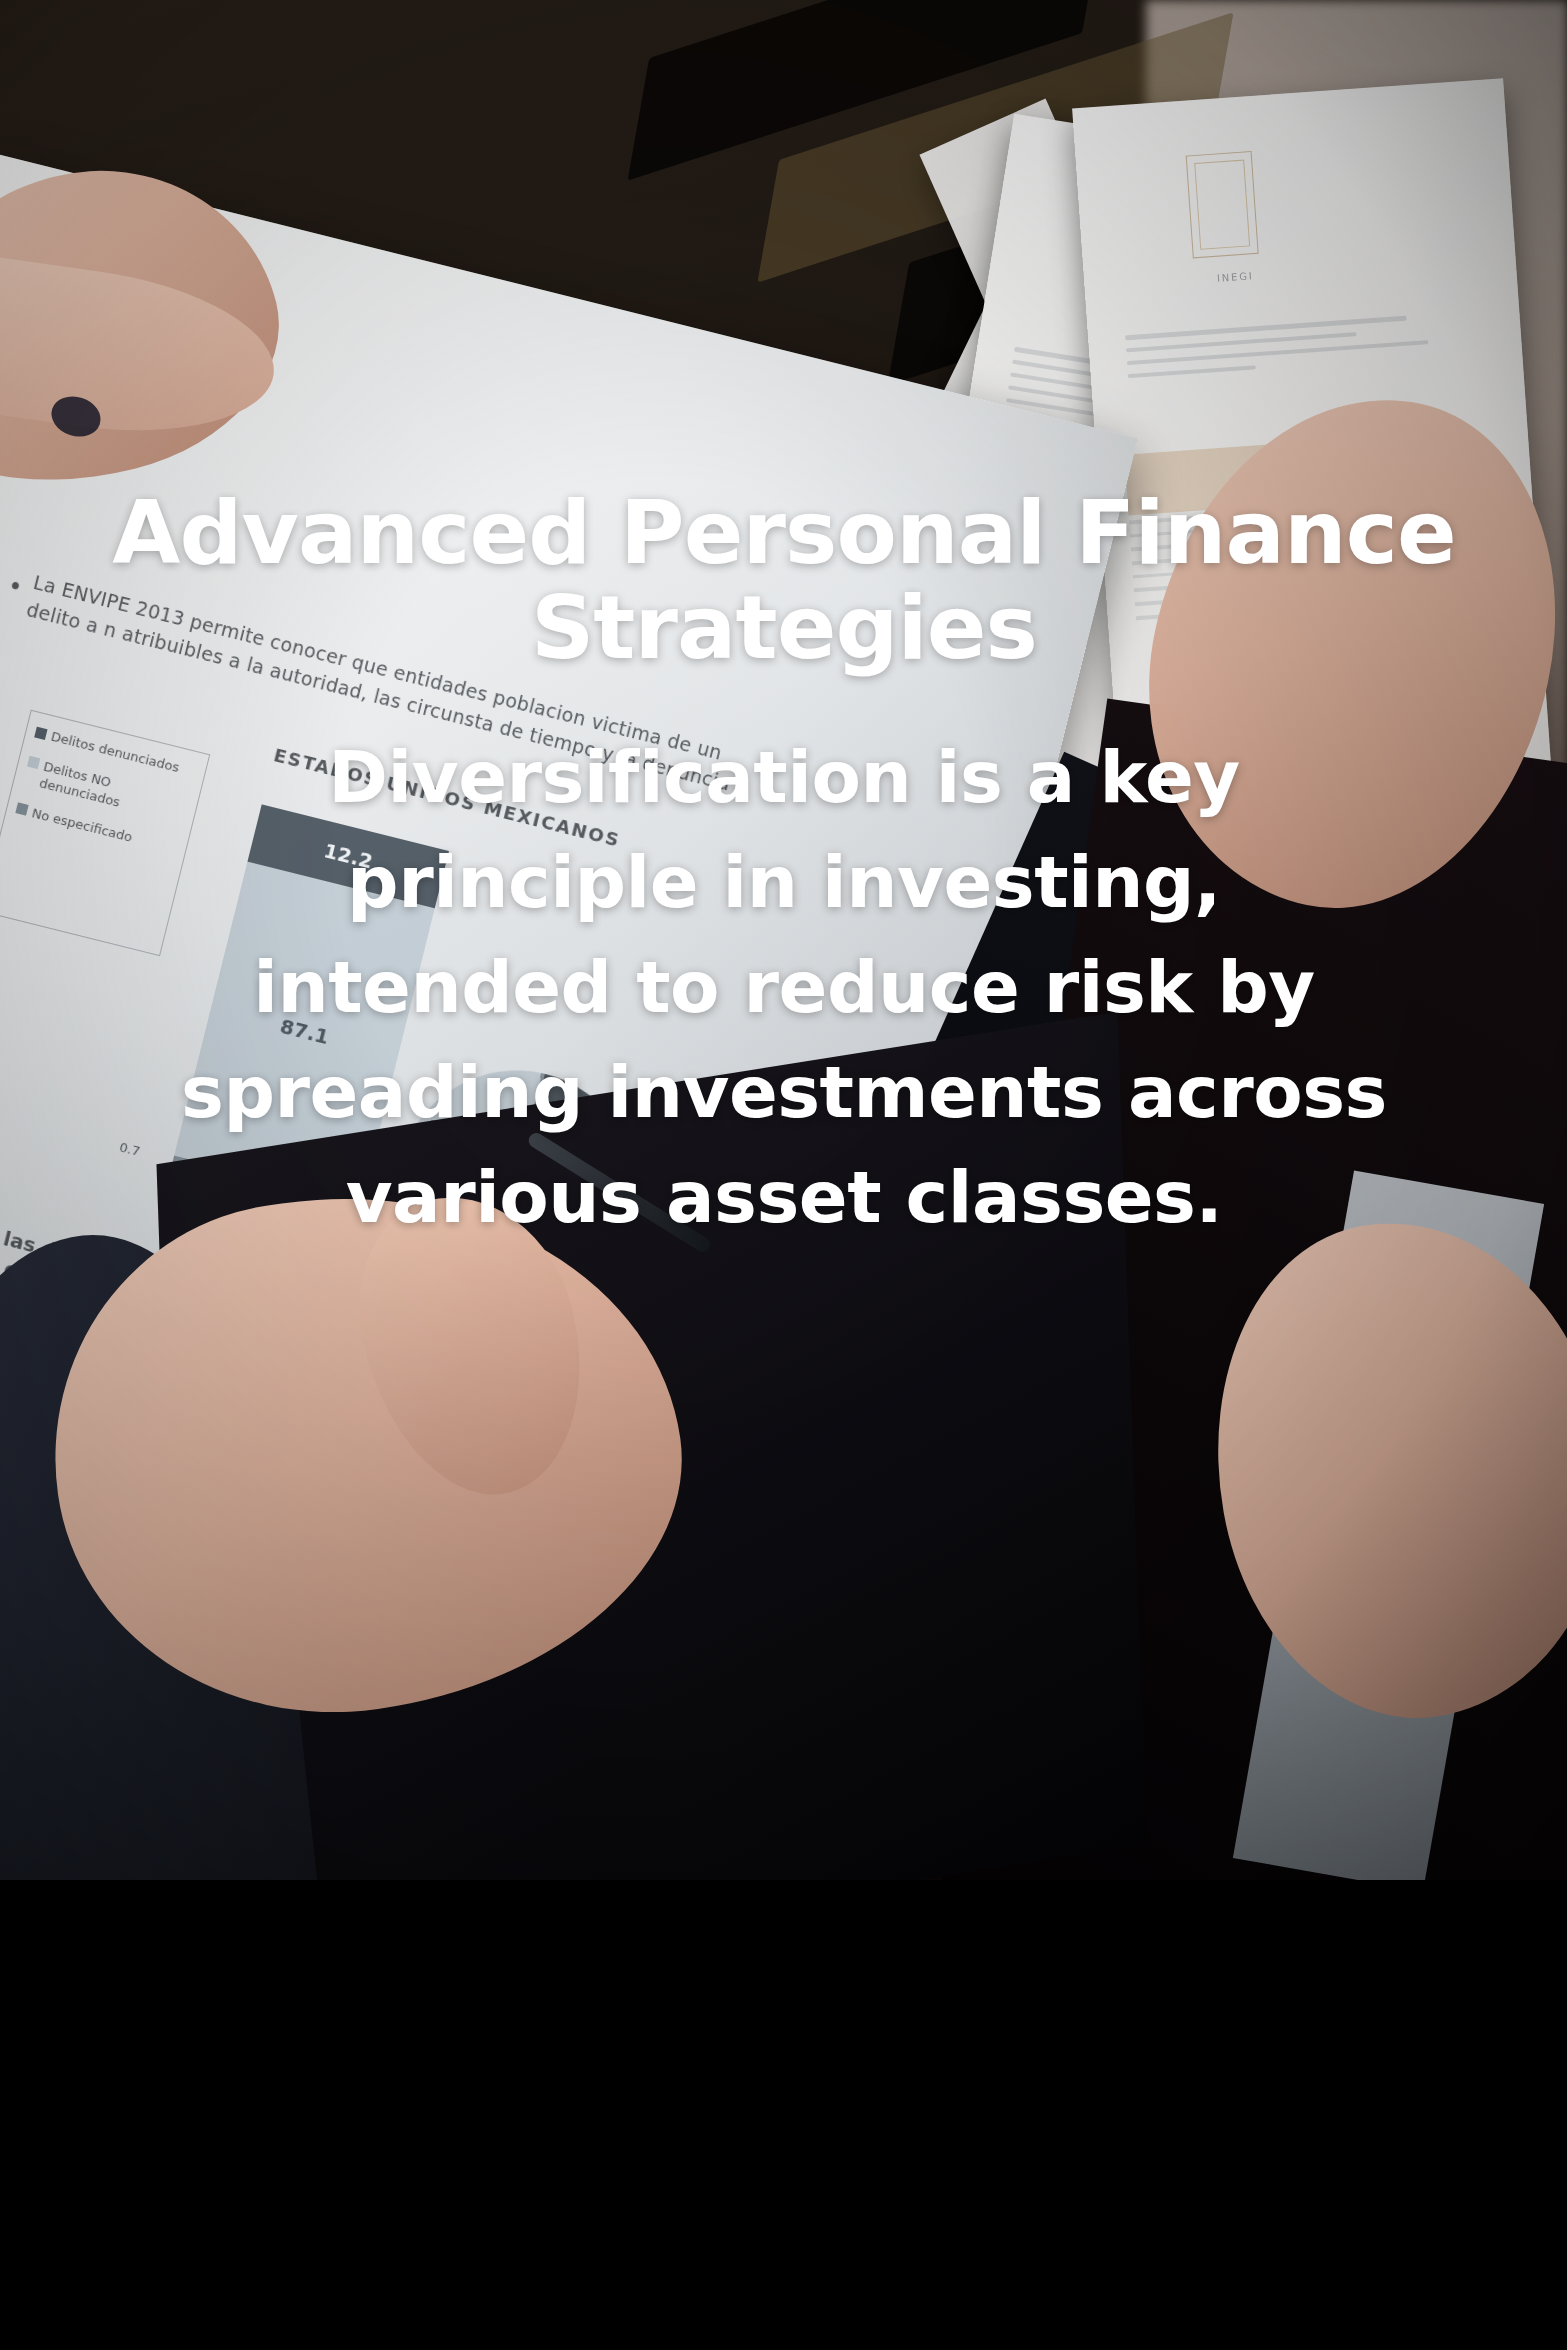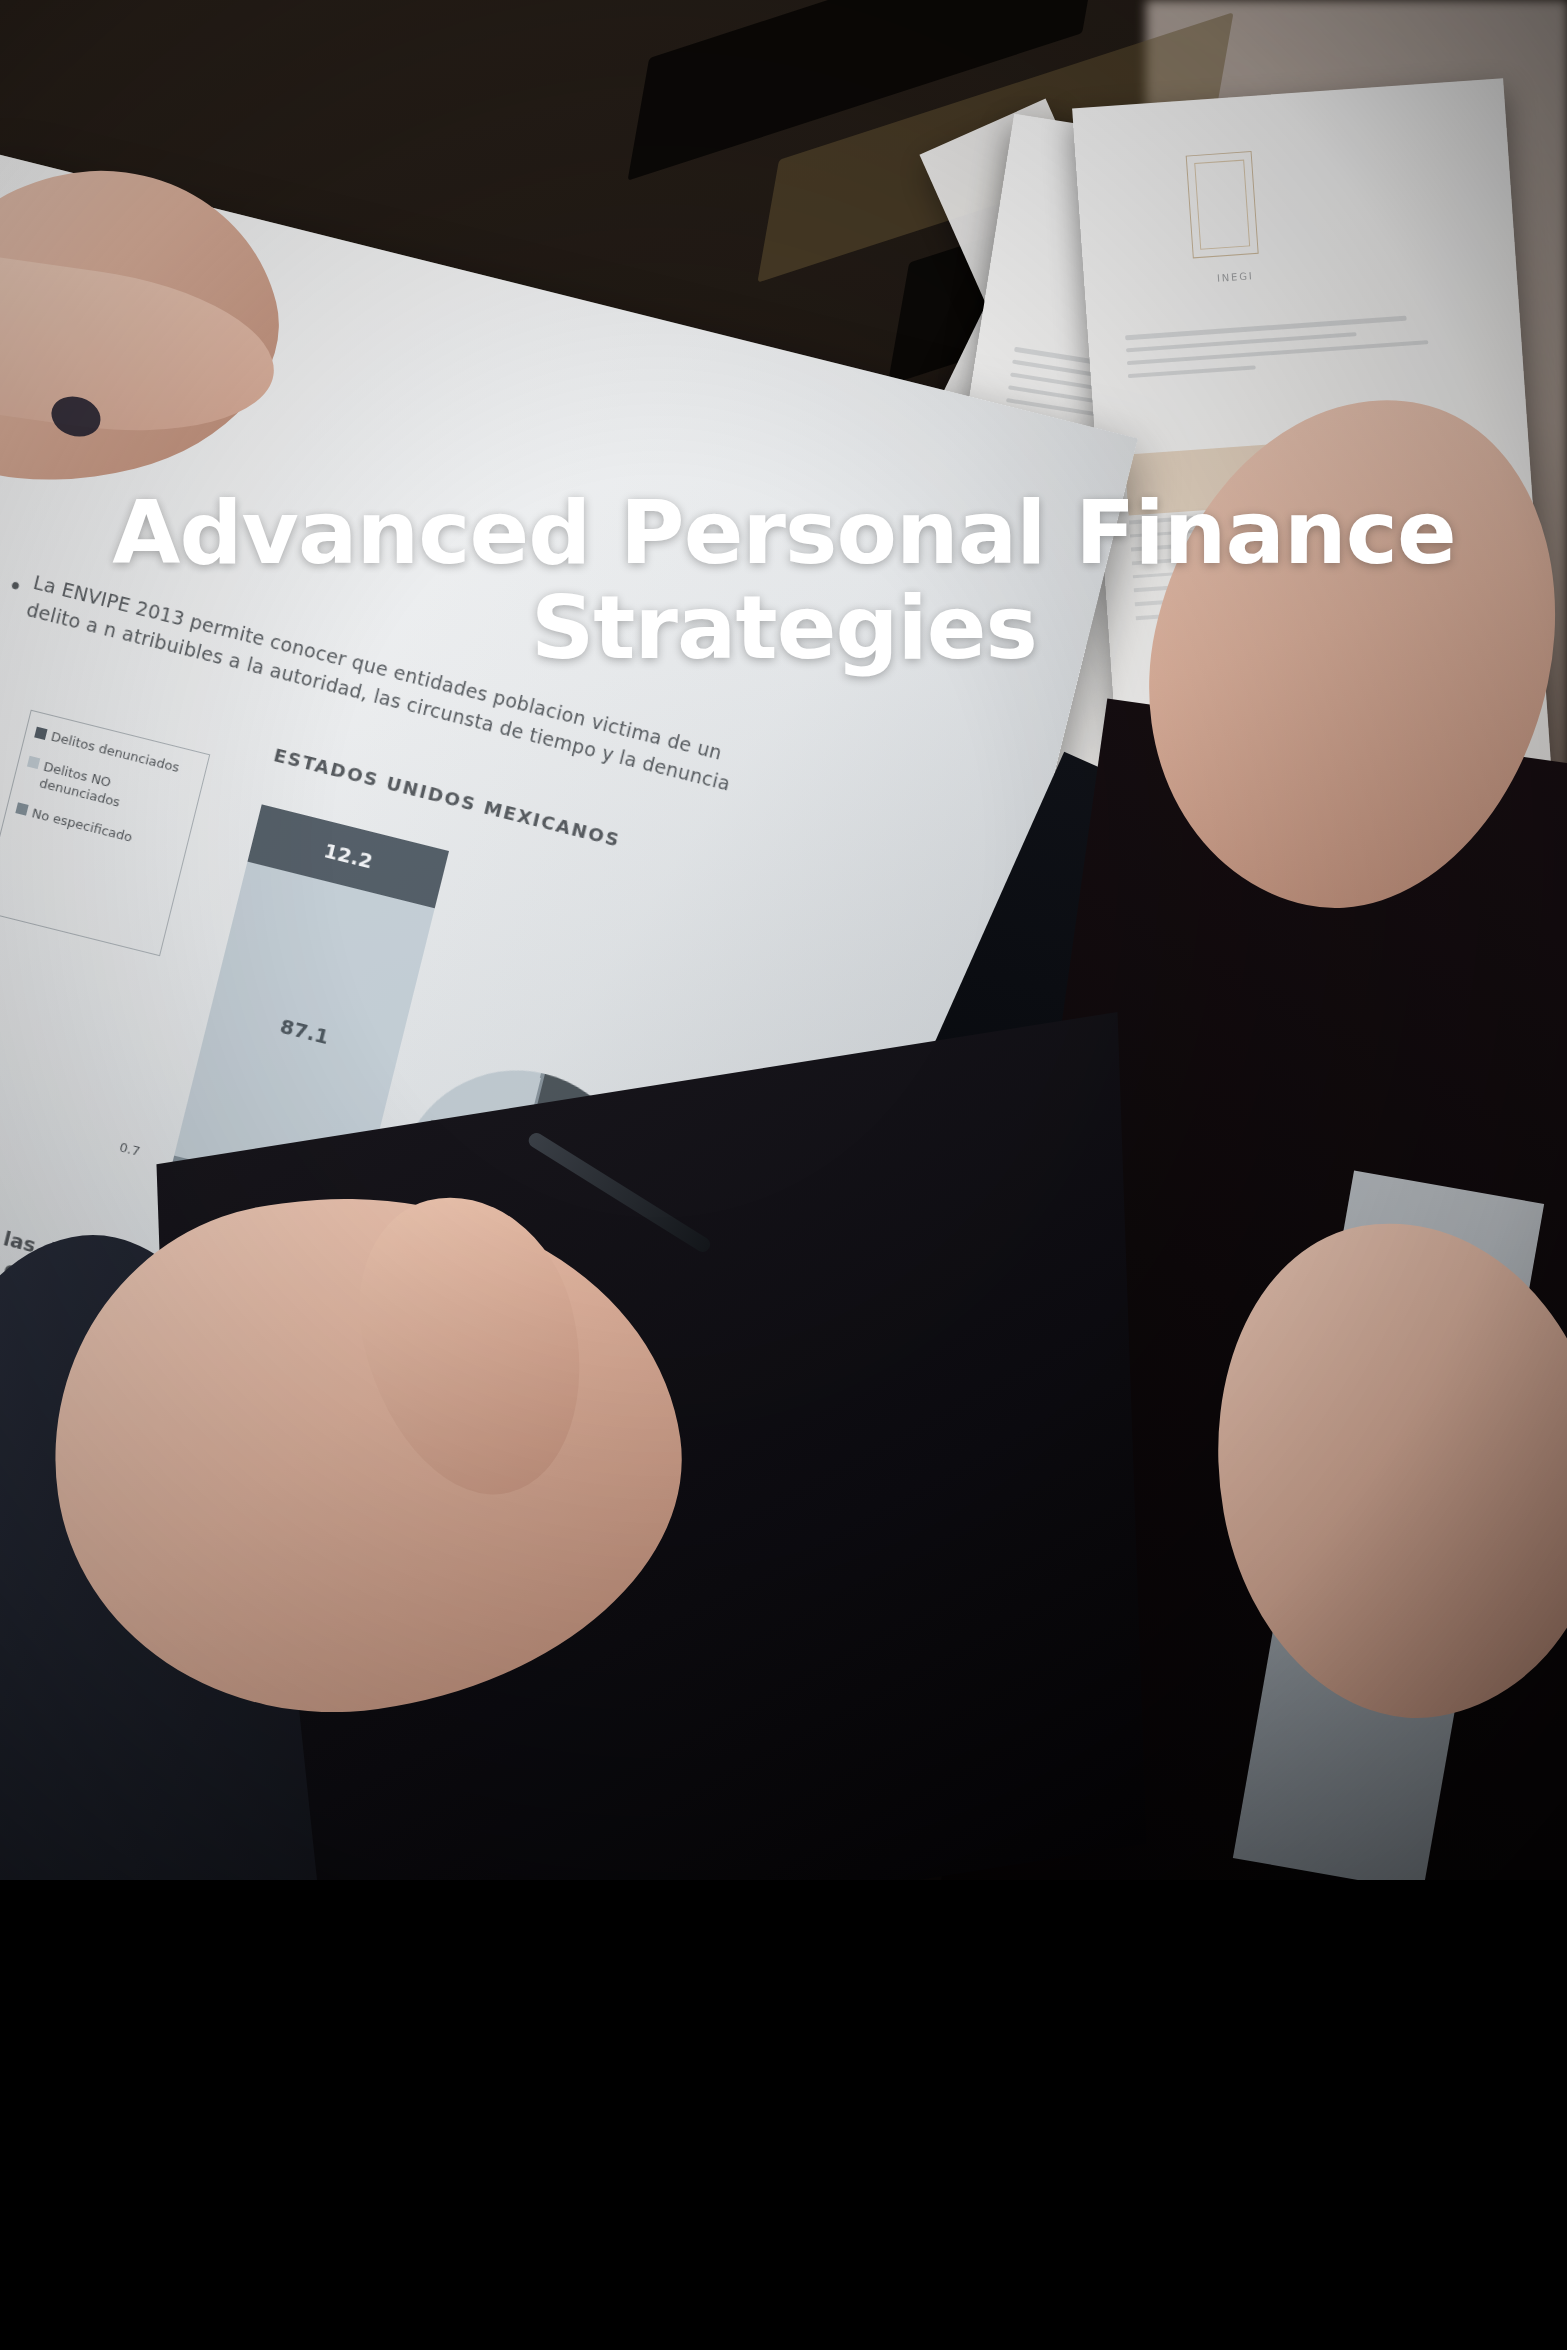--- a/index.html
+++ b/index.html
@@ -532,16 +532,17 @@
     <div class="hand hand-r2"></div>
     <div class="pen"></div>
     <div class="hand hand-bl"></div>
     <div class="hand-bl-knuckle"></div>
 
     <div class="vignette"></div>
   </div>
 
   <div class="overlay">
     <div class="headline">Advanced Personal Finance Strategies</div>
+    <div class="subline">Diversification is a key principle in investing, intended to reduce risk by spreading investments across various asset classes.</div>
   </div>
 
 </div>
 
 
 </body></html>

